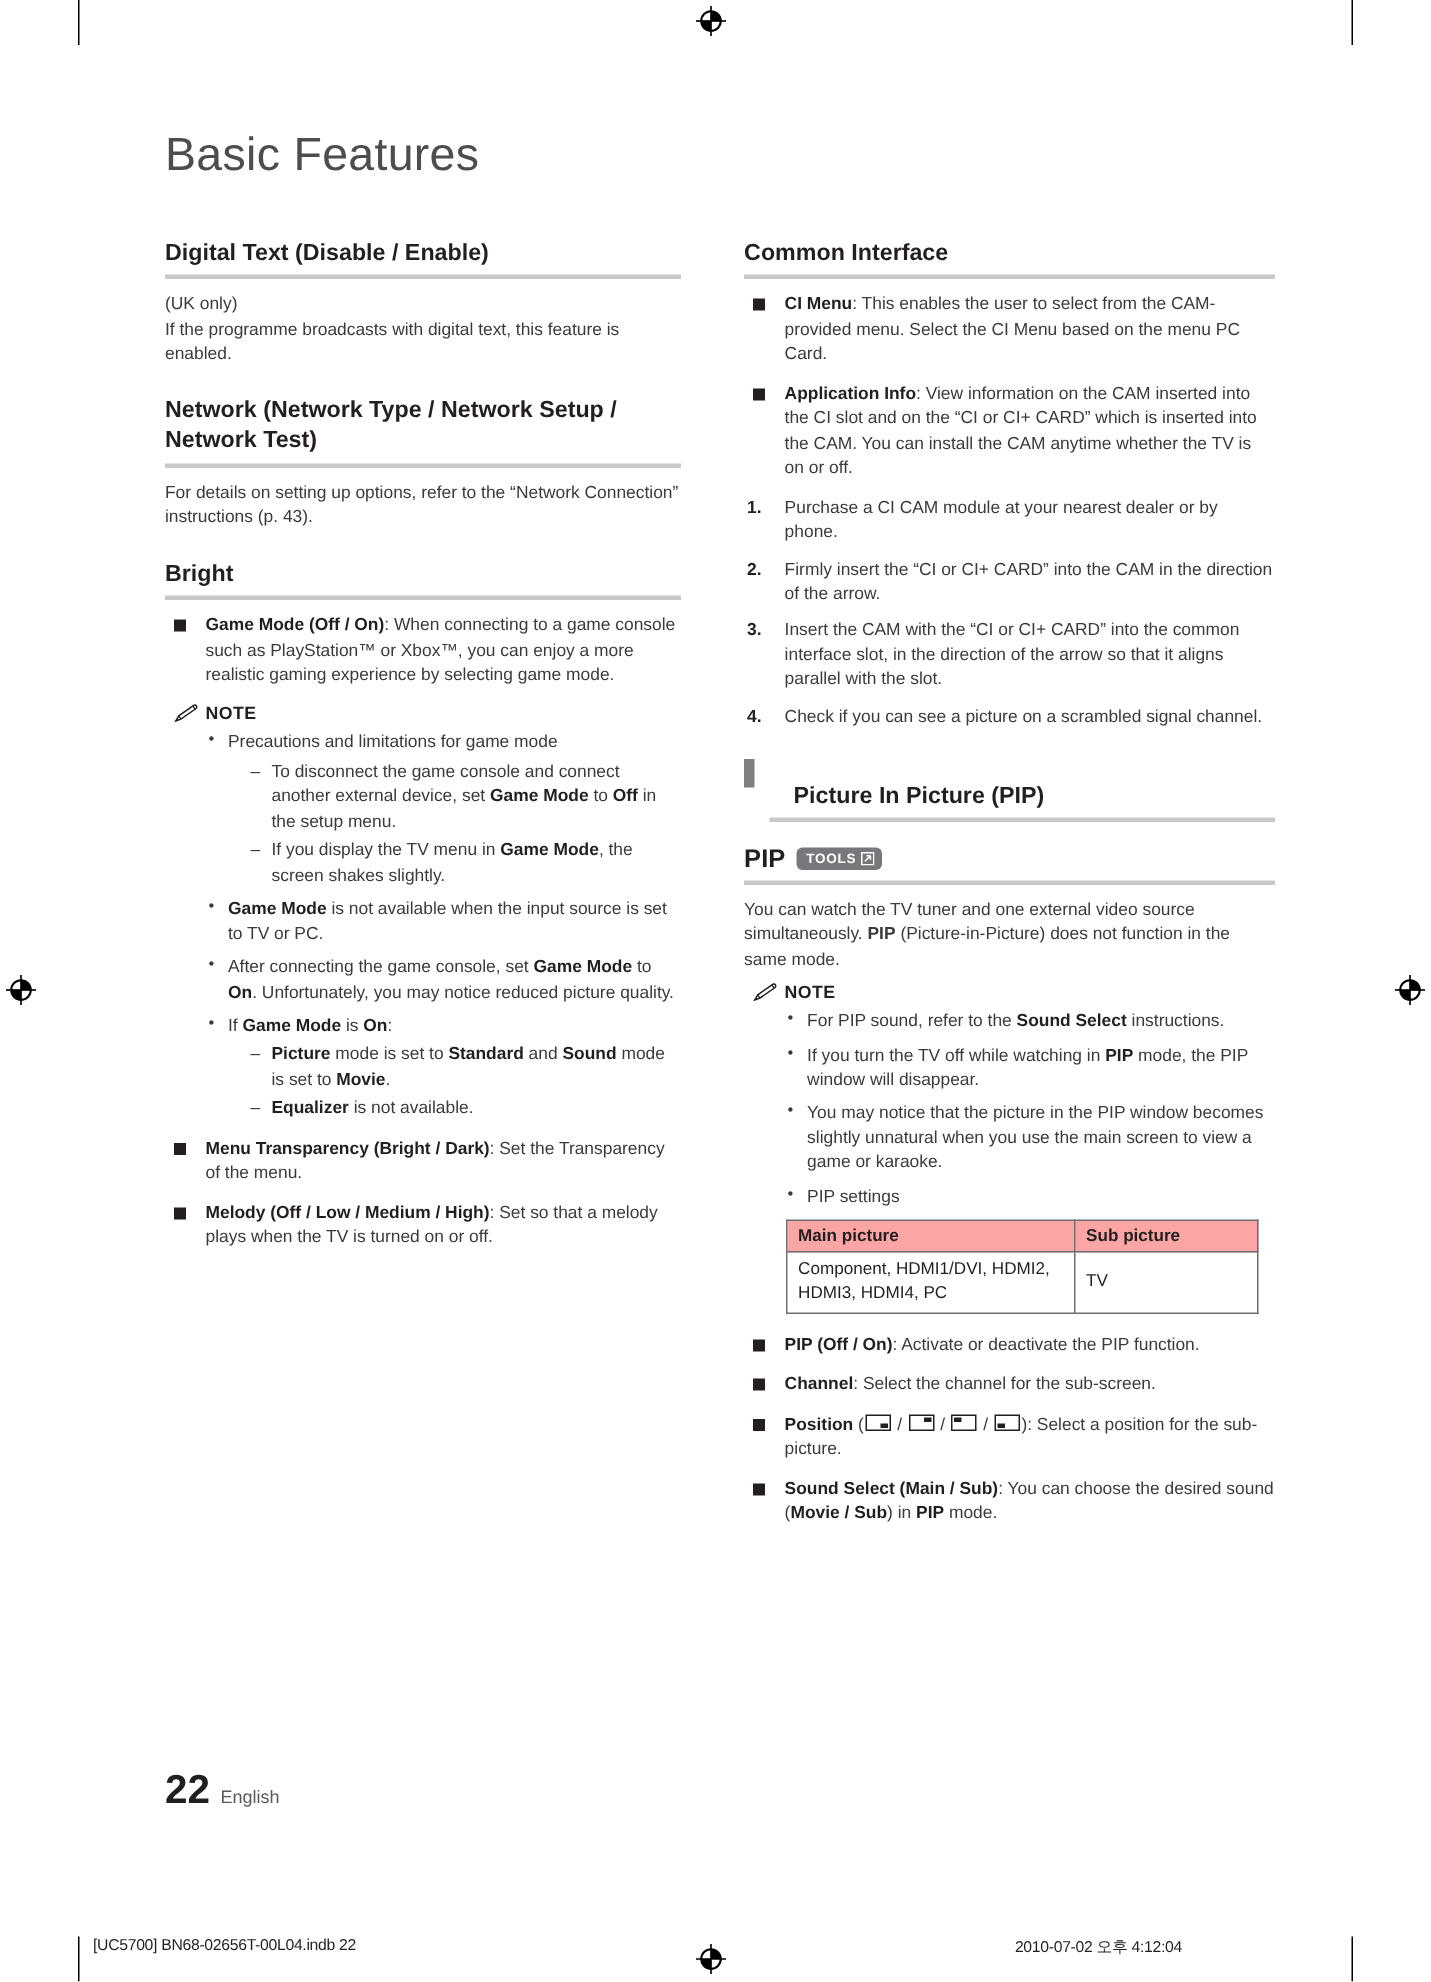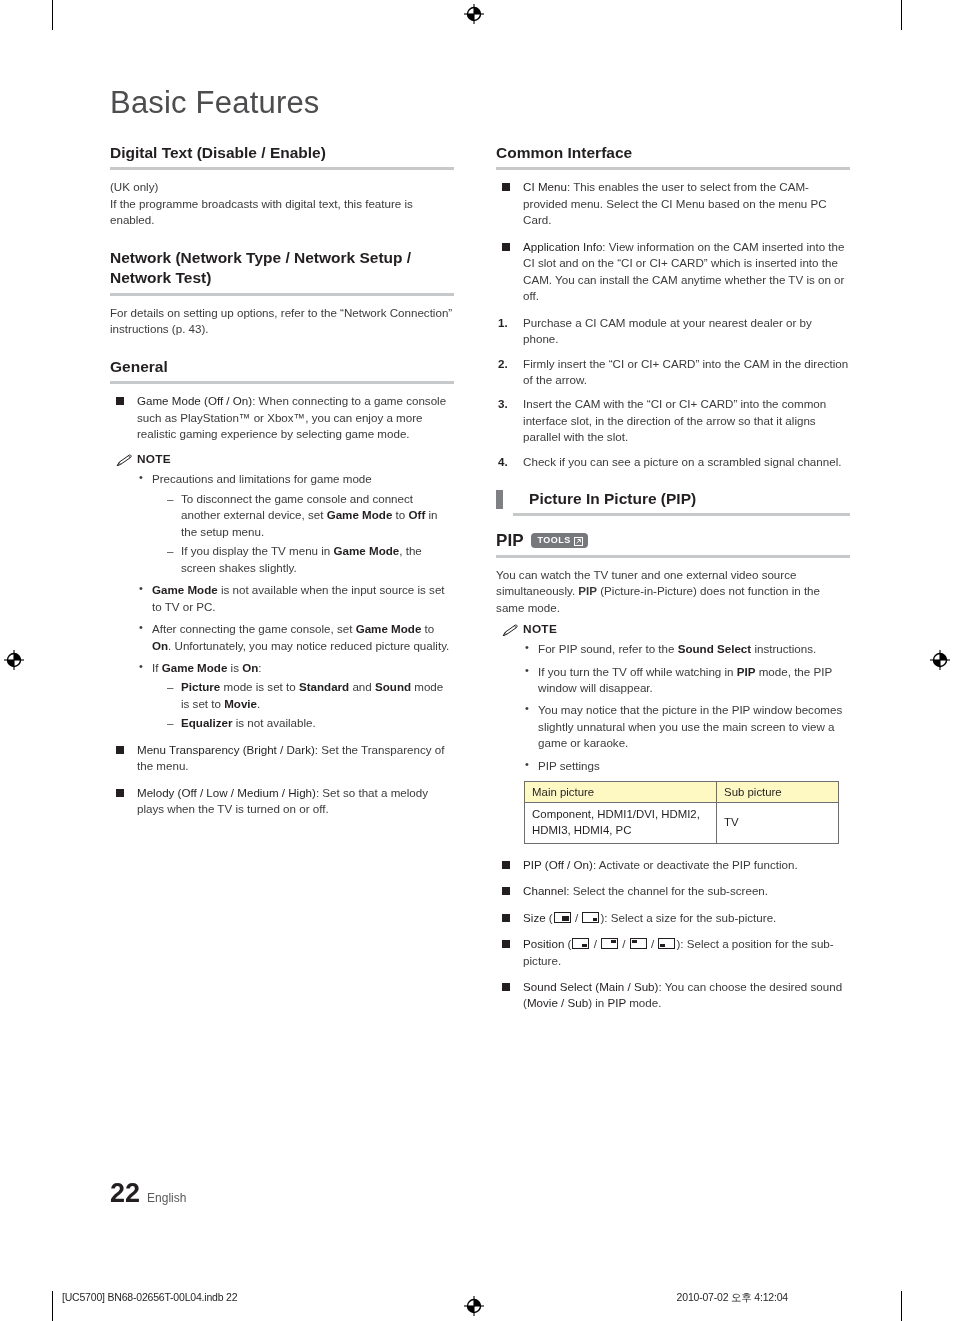--- a/index.html
+++ b/index.html
@@ -39,21 +39,21 @@
   .columns { display: flex; gap: 42px; }
   .col { width: 350px; }
   .col.right { width: 360px; }
 
   h2.sec {
     font-size: 15.5px;
     font-weight: bold;
     color: #231f20;
     line-height: 1.32;
     padding-bottom: 4px;
-    margin-top: 0;
+    margin-top: 16px;
   }
   .rule {
     height: 3px;
     background: #c7c8ca;
     margin-bottom: 9px;
   }
   .sec-block { margin-bottom: 19px; }
 
   p.body {
     font-size: 11.6px;
@@ -71,21 +71,21 @@
     color: #3b3a3c;
     margin-bottom: 10px;
   }
   ul.sq > li:before {
     content: "";
     position: absolute;
     left: 6px; top: 4px;
     width: 8px; height: 8px;
     background: #231f20;
   }
-  ul.sq > li b { color: #231f20; font-weight: normal; }
+  ul.sq > li b { color: #231f20; font-weight: bold; }
 
   
   ol.num { list-style: none; counter-reset: n; }
   ol.num > li {
     position: relative;
     padding-left: 27px;
     font-size: 11.6px;
     line-height: 1.42;
     color: #3b3a3c;
     margin-bottom: 8px;
@@ -169,24 +169,24 @@
     letter-spacing: 0.5px; line-height: 1;
   }
 
   
   table.pip {
     border-collapse: collapse;
     margin: 7px 0 13px 28px;
     width: 315px;
   }
   table.pip th {
-    background: #fef9c3;
+    background: #fca5a5;
     border: 1px solid #6d6e71;
     font-size: 11.4px;
-    font-weight: normal;
+    font-weight: bold;
     color: #231f20;
     text-align: left;
     padding: 4px 7px;
   }
   table.pip td {
     border: 1px solid #6d6e71;
     font-size: 11.4px;
     color: #231f20;
     padding: 4px 7px;
     vertical-align: middle;
@@ -287,21 +287,21 @@
           <p class="body">If the programme broadcasts with digital text, this feature is enabled.</p>
         </div>
 
         <div class="sec-block">
           <h2 class="sec">Network (Network Type / Network Setup / Network Test)</h2>
           <div class="rule"></div>
           <p class="body">For details on setting up options, refer to the “Network Connection” instructions (p. 43).</p>
         </div>
 
         <div class="sec-block">
-          <h2 class="sec">General</h2>
+          <h2 class="sec">Bright</h2>
           <div class="rule"></div>
 
           <ul class="sq">
             <li><b>Game Mode (Off / On)</b><span>: When connecting to a game console such as PlayStation™ or Xbox™, you can enjoy a more realistic gaming experience by selecting game mode.</span></li>
           </ul>
 
           <div class="note-head">
             <span class="pencil">
               <svg width="16" height="13" viewBox="0 0 16 13">
                 <path d="M1.2 11.6 L3.2 8.2 L13.1 1.2 C13.8 0.8 14.6 1.0 15.0 1.7 C15.3 2.3 15.1 3.0 14.5 3.5 L4.6 10.4 Z" fill="none" stroke="#231f20" stroke-width="1"></path>
@@ -415,21 +415,20 @@
                 <td>TV</td>
               </tr>
             </tbody>
           </table>
 
           <ul class="sq">
             <li><b>PIP (Off / On)</b><span>: Activate or deactivate the PIP function.</span></li>
 
             <li><b>Channel</b><span>: Select the channel for the sub-screen.</span></li>
 
-            <li><b>Size</b><span> (</span><span class="mini"><i style="right:1px;bottom:1px;width:7px;height:5px;"></i></span><span> / </span><span class="mini"><i style="right:1px;bottom:1px;width:4px;height:3px;"></i></span><span>): Select a size for the sub-picture.</span></li>
 
             <li><b>Position</b><span> (</span><span class="mini"><i style="right:1px;bottom:1px;width:5px;height:3px;"></i></span><span> / </span><span class="mini"><i style="right:1px;top:1px;width:5px;height:3px;"></i></span><span> / </span><span class="mini"><i style="left:1px;top:1px;width:5px;height:3px;"></i></span><span> / </span><span class="mini"><i style="left:1px;bottom:1px;width:5px;height:3px;"></i></span><span>): Select a position for the sub-picture.</span></li>
 
             <li><b>Sound Select (Main / Sub)</b><span>: You can choose the desired sound (</span><b>Movie / Sub</b><span>) in </span><b>PIP</b><span> mode.</span></li>
           </ul>
         </div>
       </div>
     </div>
   </div>
 

